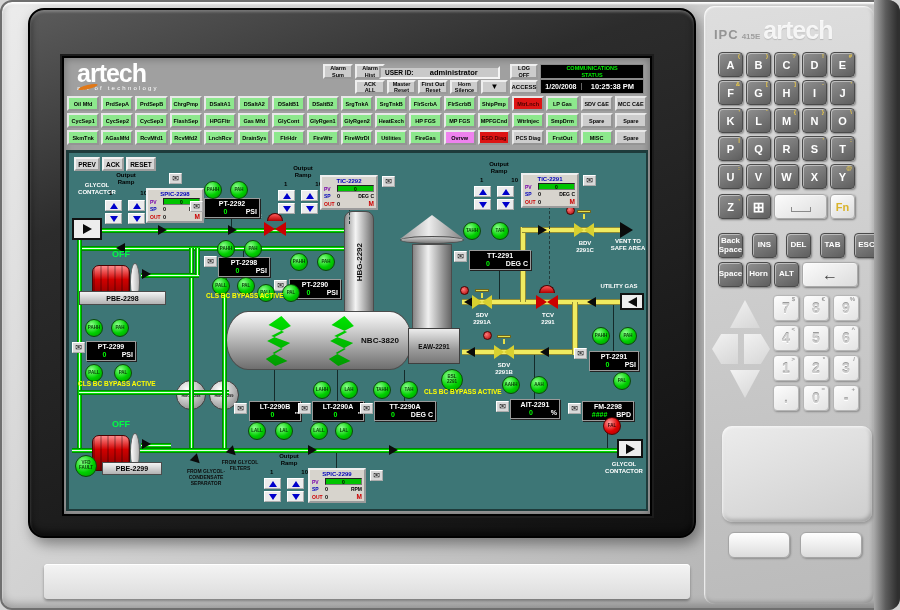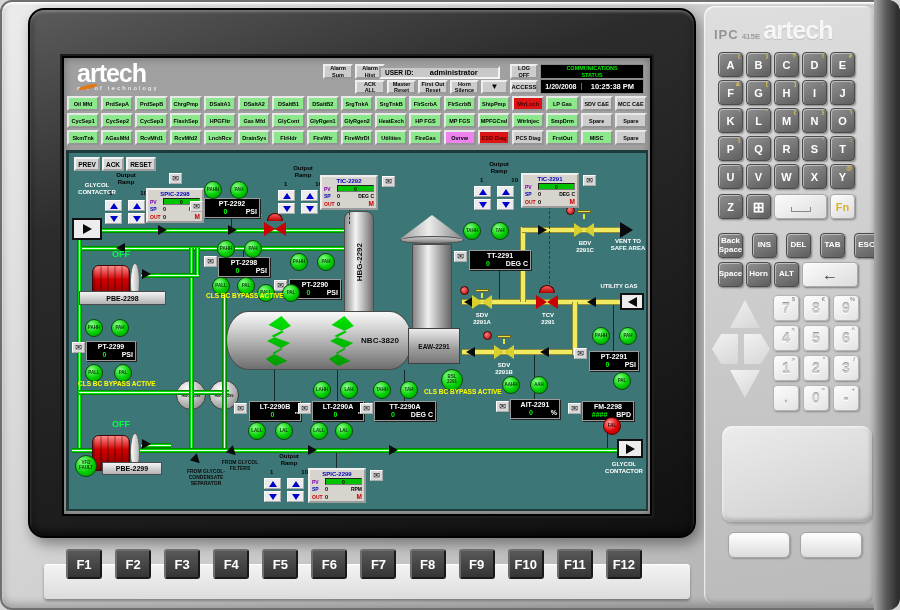--- a/index.html
+++ b/index.html
@@ -891,30 +891,15 @@
           <span>-</span>
         </button>
       </div>
 
     <button class="tpad"></button>
     <button class="tbtn" style="left:28px;top:532px"></button>
     <button class="tbtn" style="left:100px;top:532px"></button>
   </div>
 
   <div class="fstrip"></div>
-  <div class="frow">
-
-  <button class="fkey">F1</button>
-      <button class="fkey">F2</button>
-      <button class="fkey">F3</button>
-      <button class="fkey">F4</button>
-      <button class="fkey">F5</button>
-      <button class="fkey">F6</button>
-      <button class="fkey">F7</button>
-      <button class="fkey">F8</button>
-      <button class="fkey">F9</button>
-      <button class="fkey">F10</button>
-      <button class="fkey">F11</button>
-      <button class="fkey">F12</button>
-    </div>
 
   <div class="right-edge"></div>
 </div>
 
 </body></html>

